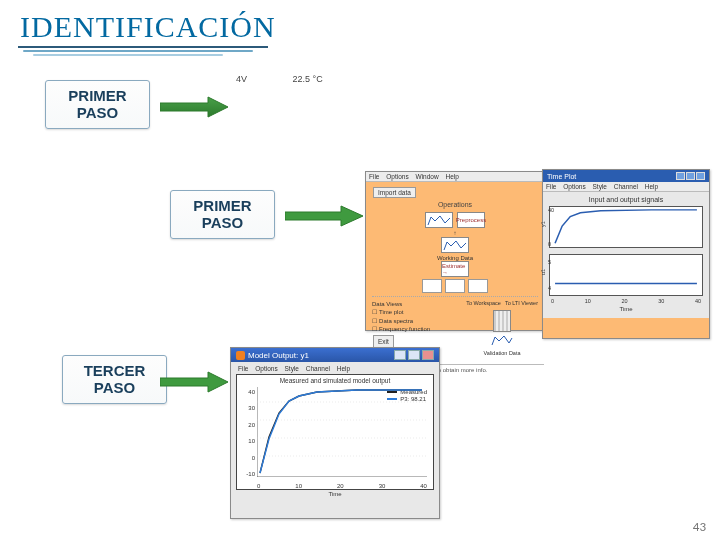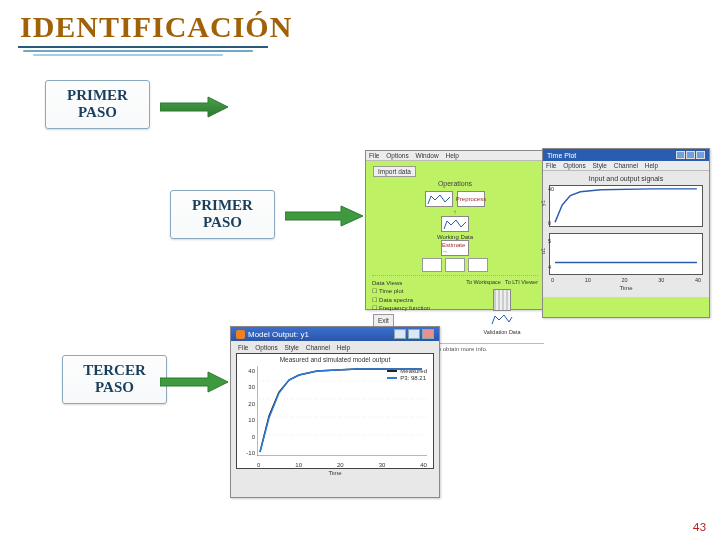--- a/index.html
+++ b/index.html
@@ -10,23 +10,23 @@
     background: #fff;
     font-family: Georgia, 'Times New Roman', serif;
     position: relative;
     overflow: hidden;
   }
   .title {
     position: absolute;
     top: 10px;
     left: 20px;
     font-size: 30px;
-    color: #a16207;
+    color: #0369a1;
     letter-spacing: 1px;
-    font-weight: 700;
+    font-weight: 400;
   }
   .title-underline {
     position: absolute;
     top: 46px;
     left: 18px;
     width: 260px;
     height: 10px;
   }
   .title-underline .line1 { position:absolute; top:0; left:0; width:250px; height:2px; background:#2c5a7a; }
   .title-underline .line2 { position:absolute; top:4px; left:5px; width:230px; height:2px; background:#6fa8c7; border-radius:2px; }
@@ -34,21 +34,21 @@
 
   .step-box {
     position: absolute;
     width: 105px;
     padding: 6px 4px;
     text-align: center;
     background: linear-gradient(#fdfdfd,#f7f9fa);
     border: 1px solid #8aa9bf;
     border-radius: 3px;
     box-shadow: 0 1px 2px rgba(0,0,0,0.15);
-    font-family: Liberation Serif, serif;
+    font-family: Liberation Sans, sans-serif;
     font-weight: bold;
     color: #1a3f5c;
     font-size: 15px;
     line-height: 1.15;
   }
   .step1 { top: 80px; left: 45px; }
   .step2 { top: 190px; left: 170px; }
   .step3 { top: 355px; left: 62px; }
 
   .arrow { position: absolute; }
@@ -67,26 +67,27 @@
     color: #444;
   }
   .mini-table table { border-collapse: collapse; width:100%; }
   .mini-table td { padding: 2px 6px; }
   .mini-table .head-row td { border-bottom: 1px solid #222; }
   .mini-table .underline-row td { border-bottom: 1px solid #222; }
 
   
   .soft-panel {
     position: absolute;
-    background: #bef264;
+    background: #fdba74;
     border: 1px solid #8a8a8a;
     box-shadow: 1px 1px 2px rgba(0,0,0,0.2);
     font-family: 'Segoe UI', Tahoma, sans-serif;
     font-size: 7px;
     color: #333;
+    margin-top: 21px;
   }
   .panel-ident { top: 150px; left: 365px; width: 180px; height: 160px; }
   .panel-plot  { top: 148px; left: 542px; width: 168px; height: 170px; }
   .panel-model { top: 326px; left: 230px; width: 210px; height: 172px; }
 
   .panel-menu {
     background: #ececec;
     padding: 1px 3px;
     font-size: 6.5px;
     color: #333;
@@ -145,21 +146,21 @@
   .model-plot-title { position:absolute; top:2px; left:0; right:0; text-align:center; font-size:6.5px; color:#333; }
   .model-legend { position:absolute; top:14px; right:6px; font-size:6px; }
   .model-legend .row { display:flex; align-items:center; gap:3px; margin-bottom:1px; }
   .model-legend .sw { width:10px; height:2px; }
   .model-yaxis { position:absolute; left:2px; top:14px; bottom:12px; width:16px; font-size:6px; color:#333; display:flex; flex-direction:column; justify-content:space-between; text-align:right; }
   .model-xaxis { position:absolute; left:20px; right:6px; bottom:0; font-size:6px; color:#333; display:flex; justify-content:space-between; }
 
   .page-num {
     position:absolute;
     bottom:6px; right:14px;
-    color:#b91c1c;
+    color:#737373;
     font-size:13px;
     font-family: Calibri, sans-serif;
   }
 </style>
 </head>
 <body>
 
 <div class="title">IDENTIFICACIÓN</div>
 <div class="title-underline">
   <div class="line1"></div>
@@ -192,20 +193,24 @@
 <svg class="arrow arrow2" width="80" height="24">
   <polygon points="0,8 56,8 56,2 78,12 56,22 56,16 0,16" fill="#3f9a3f" stroke="#2c7a2c"></polygon>
 </svg>
 <svg class="arrow arrow3" width="70" height="24">
   <polygon points="0,8 48,8 48,2 68,12 48,22 48,16 0,16" fill="#3f9a3f" stroke="#2c7a2c"></polygon>
 </svg>
 
 <div class="mini-table">
   <table>
     <tbody>
+    <tr>
+          <td>4V</td>
+          <td>22.5 °C</td>
+        </tr>
   </tbody>
     </table>
 </div>
 
 <div class="soft-panel panel-ident">
   <div class="panel-menu">
     <span>File</span>
     <span>Options</span>
     <span>Window</span>
     <span>Help</span>

